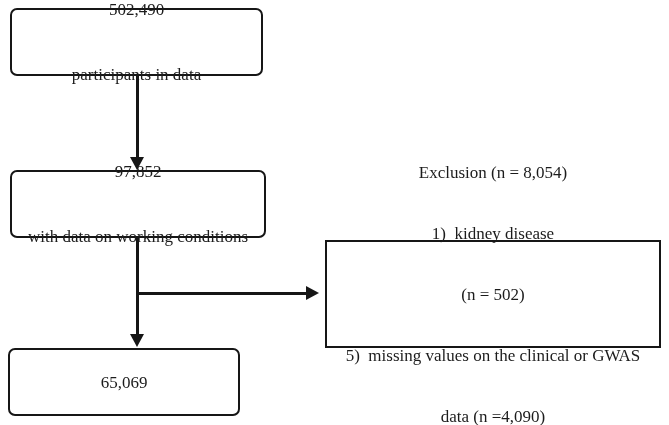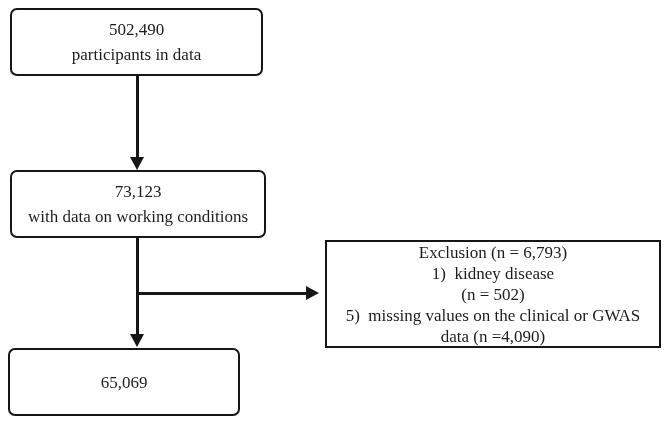--- a/index.html
+++ b/index.html
@@ -22,20 +22,21 @@
     border: 2.5px solid #161616;
     border-radius: 7px;
     background: #ffffff;
     display: flex;
     flex-direction: column;
     justify-content: center;
     text-align: center;
     font-size: 17px;
     line-height: 25px;
     color: #1c1c1c;
+    gap: 40px;
   }
   .box-total    { left: 10px;  top: 8px;   width: 253px; height: 68px; }
   .box-working  { left: 10px;  top: 170px; width: 256px; height: 68px; }
   .box-analysis { left: 8px;   top: 348px; width: 232px; height: 68px; }
   .box-exclusion {
     left: 325px; top: 240px; width: 336px; height: 108px;
     border-radius: 0;
     line-height: 21px;
   }
   .box-exclusion .x-line { white-space: pre-wrap; }
@@ -77,32 +78,32 @@
 
   <div class="flow-box box-total">
     <div>502,490</div>
     <div>participants in data</div>
   </div>
 
   <div class="vline arrow-line-1"></div>
   <div class="head-down head-1"></div>
 
   <div class="flow-box box-working">
-    <div>73,123</div>
+    <div>97,852</div>
     <div>with data on working conditions</div>
   </div>
 
   <div class="vline arrow-line-2"></div>
   <div class="head-down head-2"></div>
 
   <div class="hline arrow-line-3"></div>
   <div class="head-right head-3"></div>
 
   <div class="flow-box box-exclusion">
-    <div class="x-line">Exclusion (n = 6,793)</div>
+    <div class="x-line">Exclusion (n = 8,054)</div>
     <div class="x-line">1)  kidney disease</div>
     <div class="x-line">(n = 502)</div>
     <div class="x-line">5)  missing values on the clinical or GWAS</div>
     <div class="x-line">data (n =4,090)</div>
   </div>
 
   <div class="flow-box box-analysis">
     <div>65,069</div>
   </div>
 

